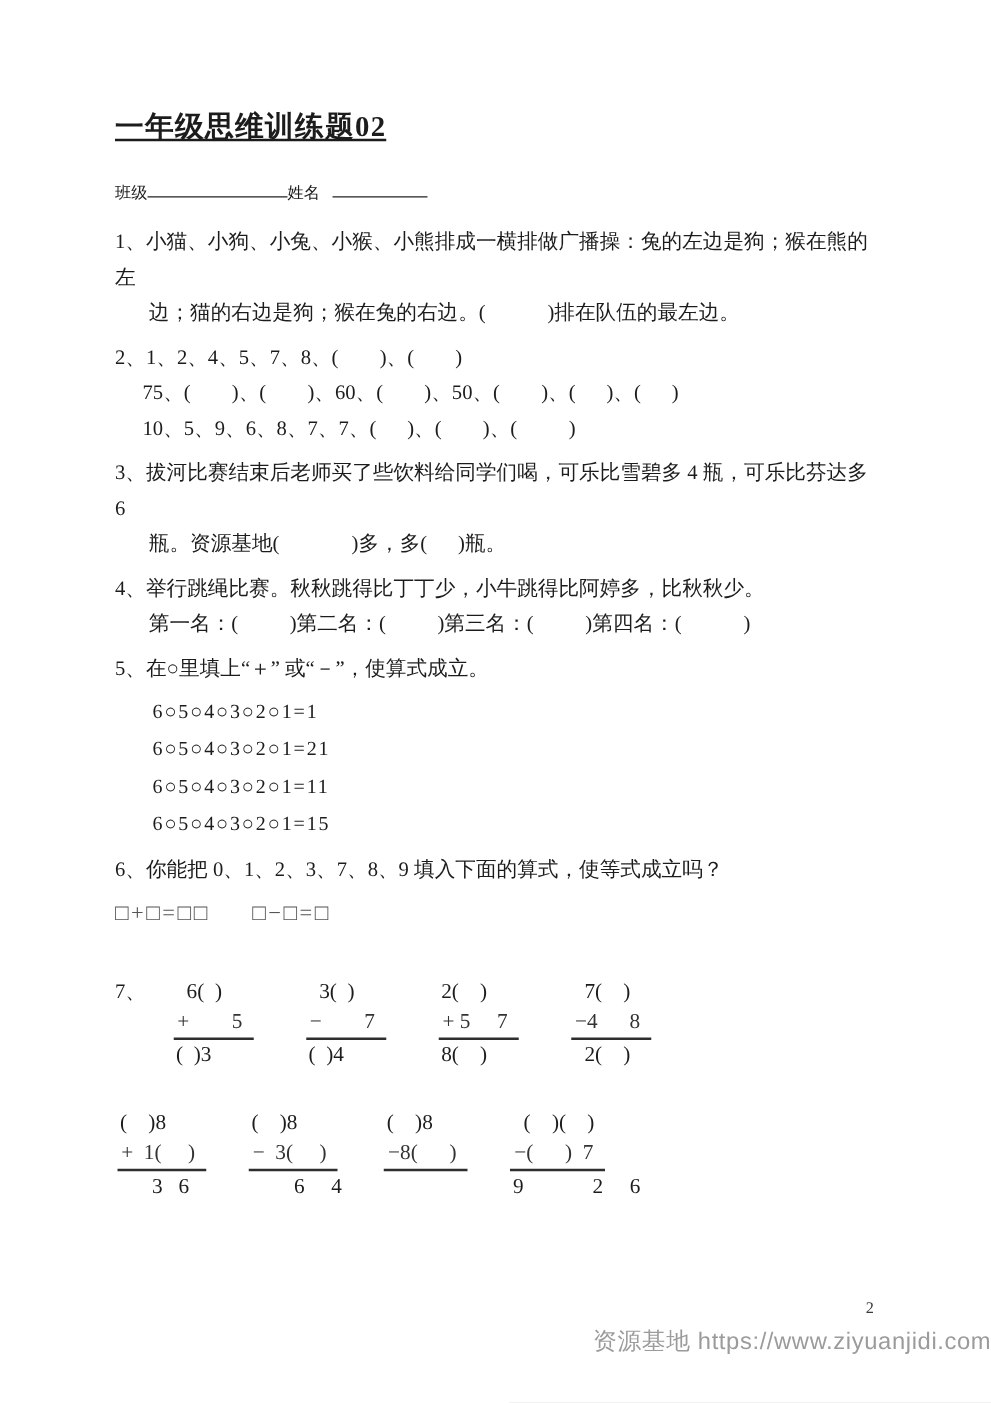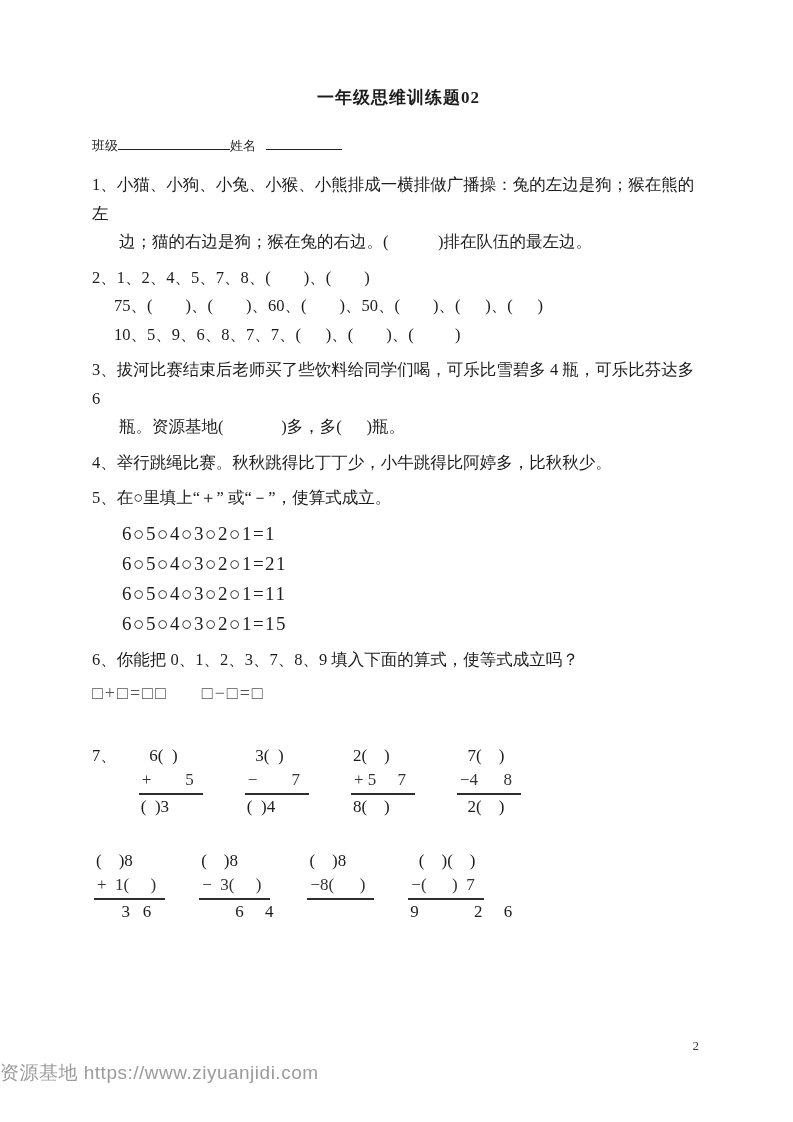--- a/index.html
+++ b/index.html
@@ -8,36 +8,36 @@
     width:793px;height:1122px;
     margin:0 auto;
     background:#ffffff;
     font-family:"Liberation Serif","DejaVu Serif",serif;
     color:#1c1c1c;
     overflow:hidden;
   }
   .content{padding:86px 88px 0 92px;}
   .title{
     margin:0 0 24px 0;
-    font-size:17px;font-weight:bold;
-    text-align:center;letter-spacing:1px;
+    font-size:23px;font-weight:bold;
+    letter-spacing:1px;text-decoration:underline;
   }
   .idrow{font-size:13px;margin-bottom:12px;line-height:26px;}
   .blank{display:inline-block;border-bottom:1.6px solid #222;height:15px;vertical-align:baseline;}
   .blank-class{width:112px;}
   .blank-name{width:76px;margin-left:10px;}
   .qline{
     margin:0;font-size:16.5px;line-height:28.5px;
     white-space:pre-wrap;
   }
   .hang{padding-left:27px;}
   .indent22{padding-left:22px;}
   .block{margin-top:7px;}
   .eq{
-    padding-left:30px;font-size:19px;line-height:30px;
+    padding-left:30px;font-size:16px;line-height:30px;
     letter-spacing:1.5px;white-space:pre;
   }
   .eq-group{margin-top:6px;}
   .q6row{margin-top:4px;font-size:18px;color:#555;letter-spacing:2px;line-height:30px;}
   .q6gap{display:inline-block;width:34px;}
   
   .q7{margin-top:36px;}
   .q7wrap{display:flex;align-items:flex-start;}
   .q7label{font-size:16.5px;line-height:24px;margin-right:22px;white-space:pre;}
   .vrow{display:flex;gap:42px;align-items:flex-start;}
@@ -50,21 +50,21 @@
     border-bottom:2px solid #2e2e2e;
     padding:0 9px 1px 3px;color:#333;
   }
   .vbot{white-space:pre;line-height:24px;min-height:24px;padding-left:2px;}
   .pagenum{
     position:absolute;top:1038px;right:94px;
     font-size:13px;color:#3a3a3a;
   }
   .footer{
     position:absolute;top:1060px;left:0;width:100%;
-    text-align:left;
+    text-align:right;
     font-family:"Liberation Sans","DejaVu Sans",sans-serif;
     font-size:19px;color:#9b9b9b;letter-spacing:0.5px;
   }
 </style>
 </head>
 <body>
 
 <div class="sheet">
   <div class="content">
 
@@ -85,20 +85,21 @@
       <p class="qline indent22">10、5、9、6、8、7、7、(      )、(        )、(          )</p>
     </div>
 
     <div class="block">
       <p class="qline">3、拔河比赛结束后老师买了些饮料给同学们喝，可乐比雪碧多 4 瓶，可乐比芬达多 6</p>
       <p class="qline hang">瓶。资源基地(              )多，多(      )瓶。</p>
     </div>
 
     <div class="block">
       <p class="qline">4、举行跳绳比赛。秋秋跳得比丁丁少，小牛跳得比阿婷多，比秋秋少。</p>
+      <p class="qline hang">第一名：(          )第二名：(          )第三名：(          )第四名：(            )</p>
     </div>
 
     <div class="block">
       <p class="qline">5、在○里填上“＋” 或“－”，使算式成立。</p>
       <div class="eq-group">
         <div class="eq">6○5○4○3○2○1=1</div>
         <div class="eq">6○5○4○3○2○1=21</div>
         <div class="eq">6○5○4○3○2○1=11</div>
         <div class="eq">6○5○4○3○2○1=15</div>
       </div>

